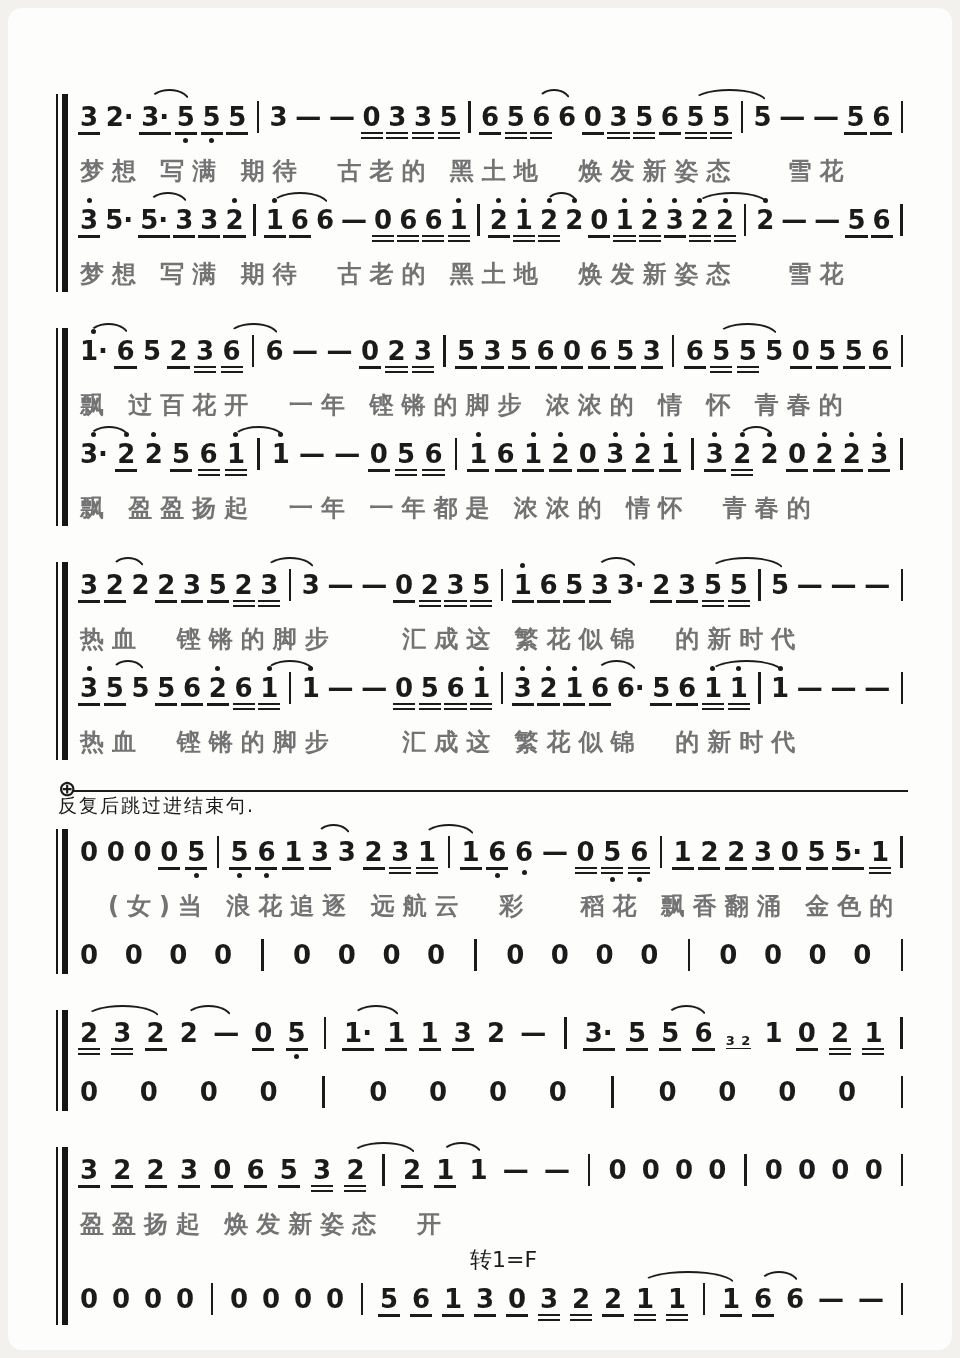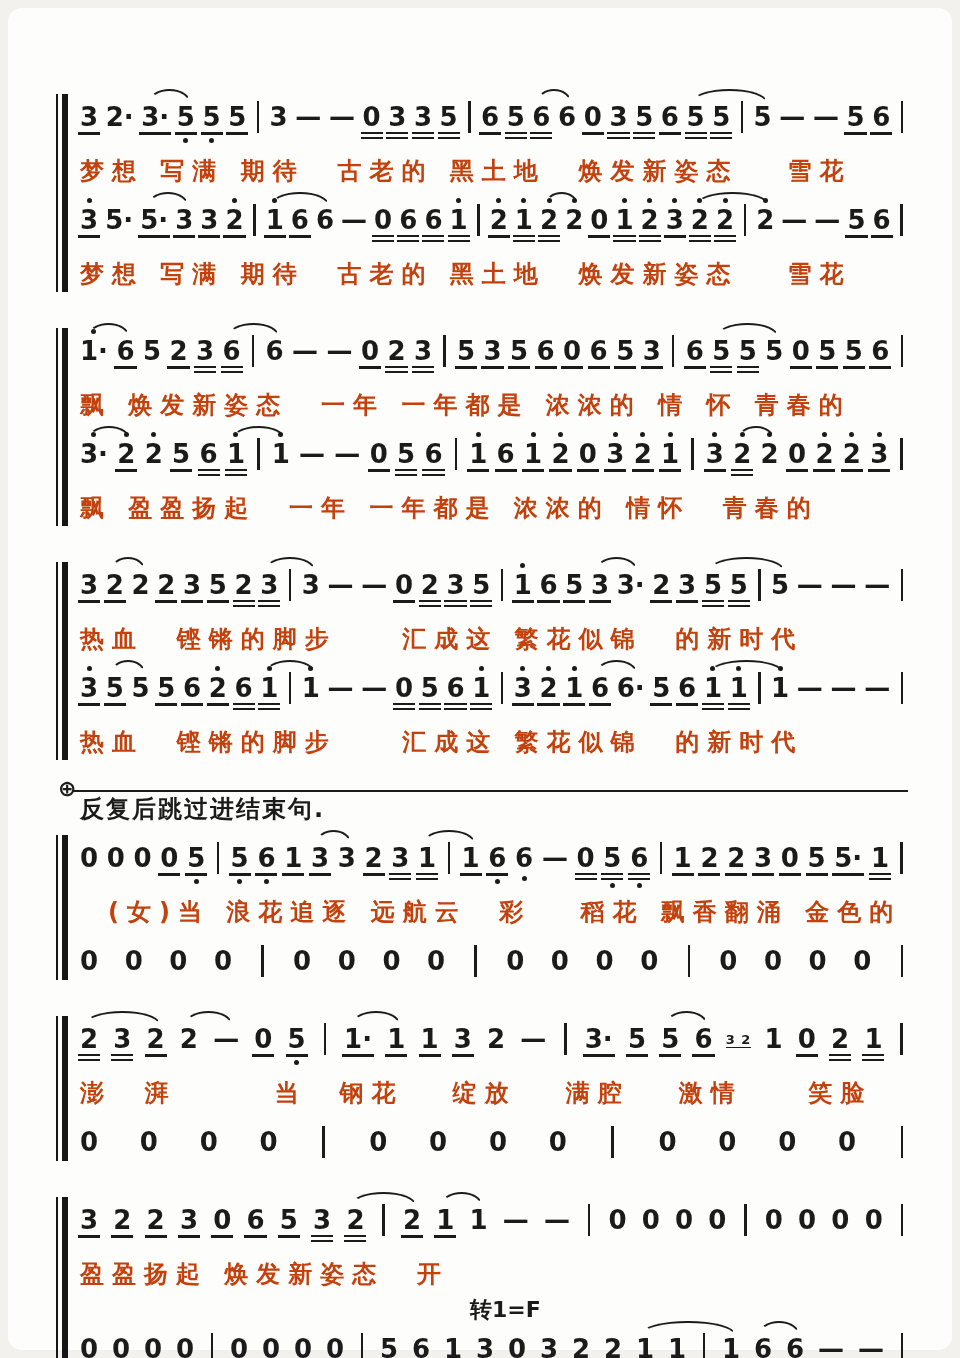--- a/index.html
+++ b/index.html
@@ -19,36 +19,36 @@
   .system::after{content:"";position:absolute;left:6px;top:8px;bottom:8px;width:6px;background:#161616}
   .noteline{position:relative;display:flex;justify-content:space-between;align-items:flex-start;margin:2px 0 0 0}
   .tok{display:flex;flex-direction:column;align-items:center;min-width:12px}
   .hi,.lo{height:10px;display:flex;align-items:center;justify-content:center}
   .dot{width:5px;height:5px;border-radius:50%;background:currentColor}
   .num{font-size:26px;font-weight:bold;line-height:30px;padding:0 2px;font-family:"DejaVu Sans",sans-serif}
   .u1{border-bottom:3px solid currentColor}
   .u2{border-bottom:7px double currentColor}
   .dashg{min-width:26px;text-align:center}
   .bline{width:2.5px;height:32px;background:currentColor;margin-top:9px}
-  .gracebox{height:30px;display:flex;align-items:center;padding-top:1px}
+  .gracebox{height:30px;display:flex;align-items:flex-end;padding-top:1px}
   .grace{font-size:13px;font-weight:bold;line-height:15px;border-bottom:1.5px solid currentColor;letter-spacing:1px}
   .slur{
     position:absolute;top:-3px;height:13px;box-sizing:border-box;
     border:2.5px solid transparent;border-top:2.5px solid #1b1b1b;
     border-radius:50% 50% 0 0 / 100% 100% 0 0;
   }
   .lyric{
     font-size:24px;font-weight:600;letter-spacing:8px;white-space:pre;
-    line-height:32px;margin:6px 0 8px 2px;color:#c2410c;
+    line-height:32px;margin:6px 0 8px 2px;color:#737373;
   }
-  .annotation{font-size:22px;font-weight:bold;line-height:24px;margin:8px 0 2px 392px}
+  .annotation{font-size:22px;font-weight:normal;line-height:24px;margin:8px 0 2px 392px}
   .codarow{position:relative;margin:2px 0 2px 0;padding-top:2px}
   .codaline{border-top:2.5px solid #1b1b1b;margin-left:16px}
   .codasign{position:absolute;left:2px;top:-10px;font-size:22px;font-weight:bold;line-height:22px}
-  .codatext{display:block;font-size:24px;font-weight:700;margin:1px 0 0 24px;letter-spacing:2px}
+  .codatext{display:block;font-size:19px;font-weight:400;margin:1px 0 0 2px;letter-spacing:2px}
 </style>
 </head>
 <body>
 
 <div class="page">
   <div>
       <div class="system">
         <div class="noteline">
           <div class="tok">
             <div class="hi"></div>
@@ -557,21 +557,21 @@
             <div class="num u1">6</div>
             <div class="lo"></div>
           </div>
           <div class="tok bar">
             <div class="bline"></div>
           </div>
           <div class="slur" style="left: 9.6px; width: 41.8px;"></div>
           <div class="slur" style="left: 149.6px; width: 51.8px;"></div>
           <div class="slur" style="left: 638.6px; width: 61.8px;"></div>
         </div>
-        <div class="lyric">飘 焕发新姿态  一年 一年都是 浓浓的 情 怀 青春的</div>
+        <div class="lyric">飘 过百花开  一年 铿锵的脚步 浓浓的 情 怀 青春的</div>
         <div class="noteline">
           <div class="tok">
             <div class="hi">
               <div class="dot"></div>
             </div>
             <div class="num">3·</div>
             <div class="lo"></div>
           </div>
           <div class="tok">
             <div class="hi">
@@ -1492,21 +1492,20 @@
             <div class="lo"></div>
           </div>
           <div class="tok bar">
             <div class="bline"></div>
           </div>
           <div class="slur" style="left: 6.6px; width: 75.8px;"></div>
           <div class="slur" style="left: 106.6px; width: 47.4px;"></div>
           <div class="slur" style="left: 273.6px; width: 48.8px;"></div>
           <div class="slur" style="left: 587.6px; width: 41.8px;"></div>
         </div>
-        <div class="lyric">澎  湃      当  钢花   绽放   满腔   激情    笑脸</div>
         <div class="noteline">
           <div class="tok">
             <div class="hi"></div>
             <div class="num">0</div>
             <div class="lo"></div>
           </div>
           <div class="tok">
             <div class="hi"></div>
             <div class="num">0</div>
             <div class="lo"></div>

